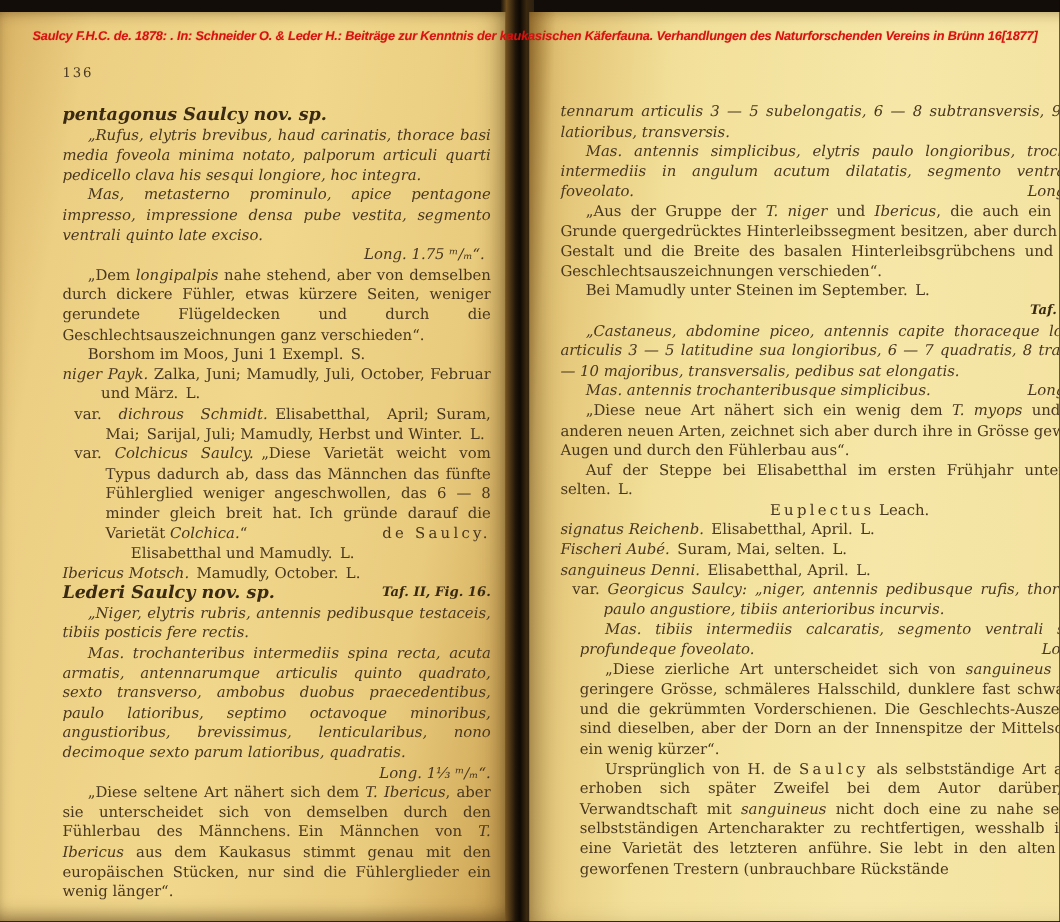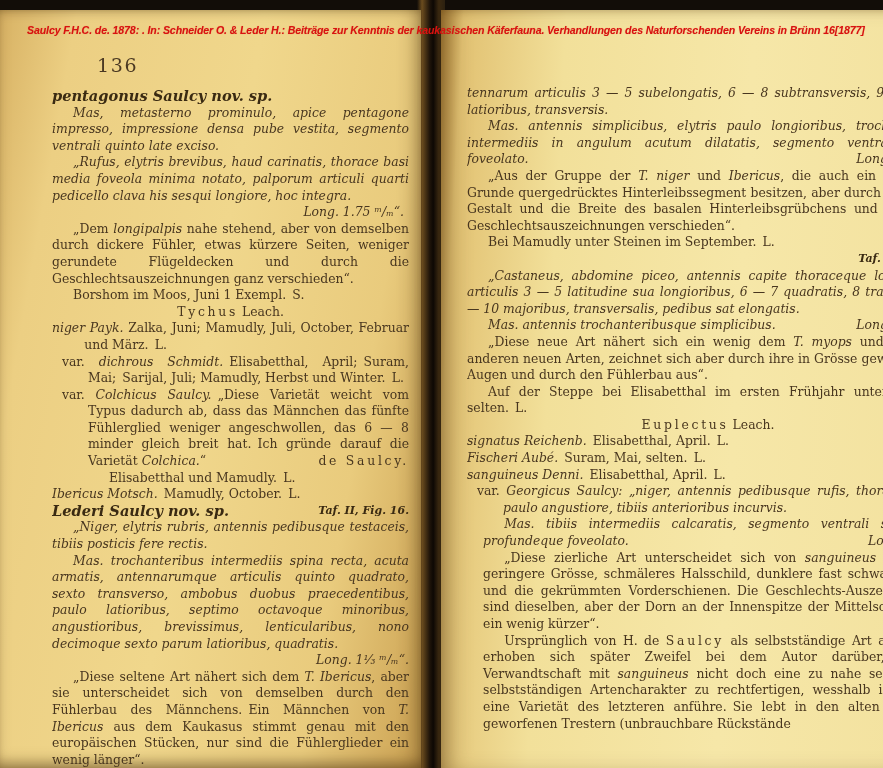--- a/index.html
+++ b/index.html
@@ -10,21 +10,21 @@
      background:linear-gradient(100deg,#d8b264 0%,#eccf83 14%,#f0d78c 48%,#e9cb7d 78%,#cfa758 97%);
      box-shadow:inset 0 -10px 16px -7px rgba(60,35,5,.55), inset -12px 0 20px -9px rgba(60,35,5,.45), inset 0 6px 10px -6px rgba(60,35,5,.35);}
   #page-right{left:441px;width:532px;
      background:linear-gradient(93deg,#b98f43 0%,#e2c273 4%,#f2e09a 22%,#f6e7a8 55%,#f2e09c 100%);
      box-shadow:inset 16px 0 24px -12px rgba(70,40,5,.55), inset 0 6px 10px -6px rgba(80,50,10,.3);}
   #gutter{position:absolute;left:417px;top:0;width:28px;height:768px;
      background:linear-gradient(90deg,rgba(90,62,22,0) 0%,#6b4c1e 18%,#20150a 45%,#0d0804 58%,#3a2810 78%,rgba(120,90,40,.25) 100%);}
   #citation{position:absolute;top:24px;left:27px;width:848px;white-space:nowrap;overflow:hidden;
      font-family:"Liberation Sans",sans-serif;font-weight:bold;font-style:italic;
      font-size:10.6px;letter-spacing:-0.12px;color:#d81210;text-shadow:0 0 1px rgba(216,18,16,.35);}
-  .pagenum{position:absolute;top:44px;font-size:19px;letter-spacing:1.6px;color:#4a3822;margin-left:45px;}
+  .pagenum{position:absolute;top:44px;font-size:11px;letter-spacing:1.6px;color:#4a3822;}
   #page-left .pagenum{left:52px;}
   #page-right .pagenum{right:26px;}
   .content{position:absolute;top:78px;color:#48361f;font-size:12.4px;line-height:16.6px;text-align:justify;}
   #page-left .content{left:52px;right:12px;}
   #page-right .content{left:26px;right:24px;top:75px;}
   .content p, .content div{margin:0;}
   .para{overflow:hidden;}
   .latin{font-style:italic;}
   .it{font-style:italic;}
   .sp{letter-spacing:.22em;}
@@ -43,26 +43,25 @@
 </head>
 <body>
 
 <div id="scan">
   <div id="gutter"></div>
 
   <div class="page" id="page-left">
     <div class="pagenum">136</div>
     <div class="content">
         <div class="heading"><span>pentagonus Saulcy nov. sp.</span></div>
+        <p class="para latin ind"><span class="it ">„Rufus, elytris brevibus, haud carinatis, thorace basi media foveola minima notato, palporum articuli quarti pedicello clava his sesqui longiore, hoc integra.</span></p>
         <p class="para latin ind"><span class="it ">Mas, metasterno prominulo, apice pentagone impresso, impressione densa pube vestita, segmento ventrali quinto late exciso.</span></p>
-        <p class="para latin ind"><span class="it ">„Rufus, elytris brevibus, haud carinatis, thorace basi media foveola minima notato, palporum articuli quarti pedicello clava his sesqui longiore, hoc integra.</span></p>
         <p class="para tright"><span>Long. 1.75 ᵐ/ₘ“.</span></p>
         <p class="para german ind"><span>„Dem </span><span class="it ">longipalpis</span><span> nahe stehend, aber von demselben durch dickere Fühler, etwas kürzere Seiten, weniger gerundete Flügeldecken und durch die Geschlechtsauszeichnungen ganz verschieden“.</span></p>
         <p class="para german ind"><span>Borshom im Moos, Juni 1 Exempl. S.</span></p>
-        <div class="center"><span class="sp">Tychus</span><span> Leach.</span></div>
         <p class="entry"><span class="it ">niger Payk.</span><span> Zalka, Juni; Mamudly, Juli, October, Februar und März. L.</span></p>
         <p class="entry var"><span>var. </span><span class="it ">dichrous Schmidt.</span><span> Elisabetthal, April; Suram, Mai; Sarijal, Juli; Mamudly, Herbst und Winter. L.</span></p>
         <p class="entry var"><span>var. </span><span class="it ">Colchicus Saulcy.</span><span> „Diese Varietät weicht vom Typus dadurch ab, dass das Männchen das fünfte Fühlerglied weniger angeschwollen, das 6 — 8 minder gleich breit hat. Ich gründe darauf die Varietät </span><span class="it ">Colchica.</span><span>“</span><span class="rlab sp">de Saulcy.</span></p>
         <p class="para pad2"><span>Elisabetthal und Mamudly. L.</span></p>
         <p class="entry"><span class="it ">Ibericus Motsch.</span><span> Mamudly, October. L.</span></p>
         <div class="heading"><span class="taf">Taf. II, Fig. 16.</span><span>Lederi Saulcy nov. sp.</span></div>
         <p class="para latin ind"><span class="it ">„Niger, elytris rubris, antennis pedibusque testaceis, tibiis posticis fere rectis.</span></p>
         <p class="para latin ind"><span class="it ">Mas. trochanteribus intermediis spina recta, acuta armatis, antennarumque articulis quinto quadrato, sexto transverso, ambobus duobus praecedentibus, paulo latioribus, septimo octavoque minoribus, angustioribus, brevissimus, lenticularibus, nono decimoque sexto parum latioribus, quadratis.</span><span class="long">Long. 1¹⁄₃ ᵐ/ₘ“.</span></p>
         <p class="para german ind"><span>„Diese seltene Art nähert sich dem </span><span class="it ">T. Ibericus</span><span>, aber sie unterscheidet sich von demselben durch den Fühlerbau des Männchens. Ein Männchen von </span><span class="it ">T. Ibericus</span><span> aus dem Kaukasus stimmt genau mit den europäischen Stücken, nur sind die Fühlerglieder ein wenig länger“.</span></p>
       </div>

